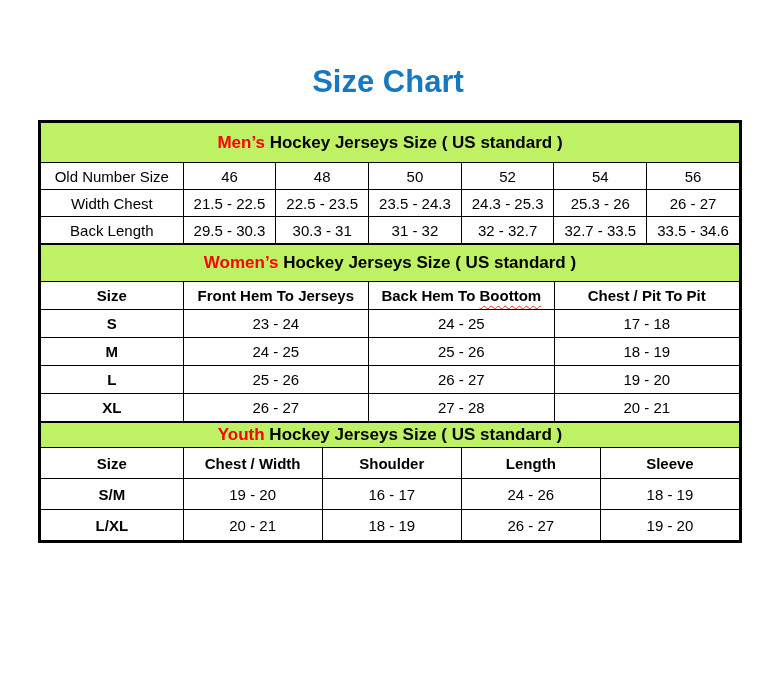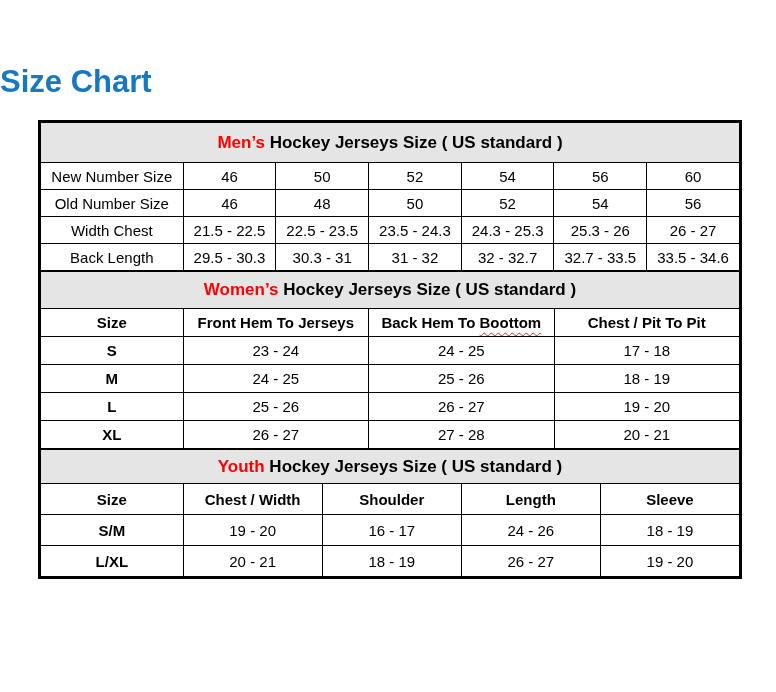--- a/index.html
+++ b/index.html
@@ -1,45 +1,45 @@
 <!DOCTYPE html>
 <html><head>
 <meta charset="utf-8">
 <style>
   html,body{margin:0;padding:0;}
   body{
     width:776px;height:692px;background:#ffffff;position:relative;
     font-family:"Liberation Sans",sans-serif;color:#000;
   }
   .page-title{
-    position:absolute;top:64px;left:0;width:776px;text-align:left;
+    position:absolute;top:64px;left:0;width:776px;text-align:center;
     font-size:31px;font-weight:bold;color:#1778C2;
   }
   .chart{
     position:absolute;top:120px;left:38px;width:700px;
     border:2px solid #000;background:#fff;
   }
   table{border-collapse:collapse;width:100%;table-layout:fixed;}
   td,th{
     border:1px solid #000;text-align:center;vertical-align:middle;
     font-size:15px;padding:0 2px;overflow:hidden;white-space:nowrap;
   }
   th{font-weight:bold;}
   td{font-weight:normal;}
   td.bld{font-weight:bold;}
   .banner td{
-    background:#e5e5e5;font-size:17px;font-weight:bold;
+    background:#bef264;font-size:17px;font-weight:bold;
   }
   .hl{color:#FF0000;}
   .t-mens tr{height:27px;}
   .t-mens tr.banner{height:40px;}
   .t-womens tr{height:28px;}
   .t-womens tr.banner{height:37px;}
   .t-youth tr{height:31px;}
-  .t-youth tr.banner{height:34px;}
+  .t-youth tr.banner{height:25px;}
   .c-label{width:20.4%;}
   .t-mens .c-data{width:13.2667%;}
   .t-womens .c-data{width:26.5333%;}
   .t-youth .c-data{width:19.9%;}
   .misspell{
     text-decoration:underline;
     text-decoration-style:wavy;
     text-decoration-color:#D93025;
     text-decoration-thickness:1px;
     text-underline-offset:4px;
@@ -58,29 +58,20 @@
         <col class="c-data">
         <col class="c-data">
         <col class="c-data">
       <col class="c-data">
         <col class="c-data">
         <col class="c-data">
     </colgroup>
     <tbody>
         <tr class="banner">
       <td colspan="7"><span class="hl">Men’s</span><span> Hockey Jerseys Size ( US standard )</span></td>
-    </tr>
-    <tr>
-      <td>New Number Size</td>
-      <td>46</td>
-      <td>50</td>
-      <td>52</td>
-      <td>54</td>
-      <td>56</td>
-      <td>60</td>
     </tr>
     <tr>
       <td>Old Number Size</td>
       <td>46</td>
       <td>48</td>
       <td>50</td>
       <td>52</td>
       <td>54</td>
       <td>56</td>
     </tr>

